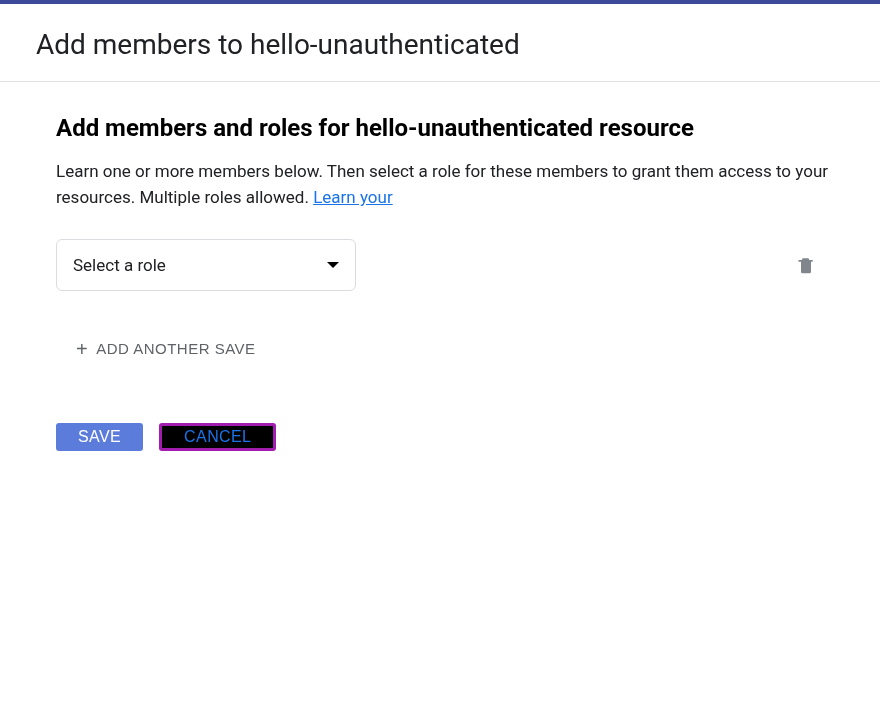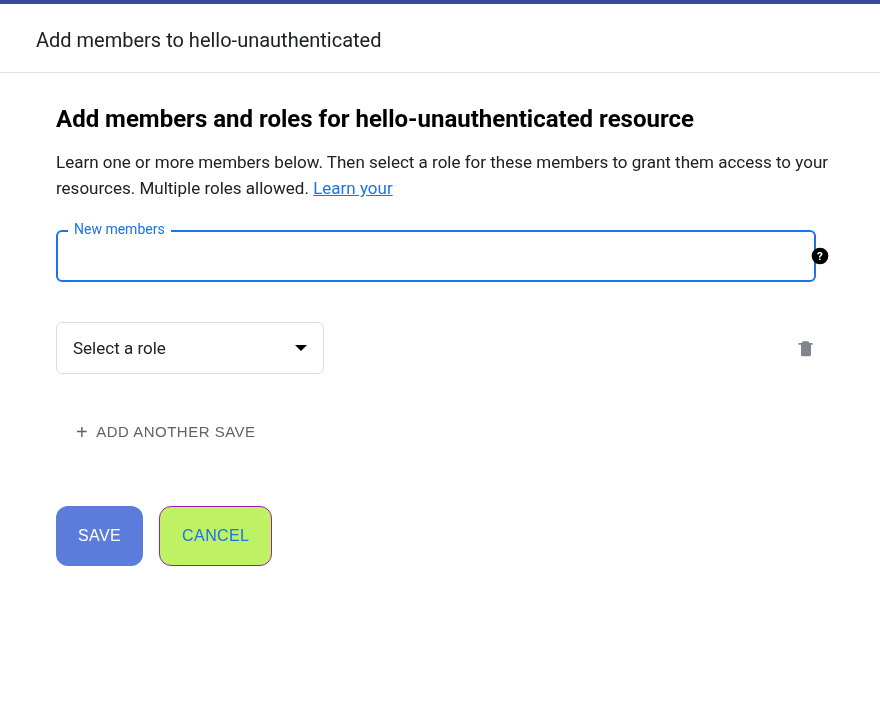--- a/index.html
+++ b/index.html
@@ -9,21 +9,21 @@
       height: 718px;
       background: #fff;
       color: #202124;
       border-top: 4px solid #3c4a9a;
     }
     .header {
       padding: 24px 36px 20px;
       border-bottom: 1px solid #e0e0e0;
     }
     .header-title {
-      font-size: 20px;
+      font-size: 28px;
       font-weight: 400;
       color: #202124;
     }
     .content {
       padding: 32px 36px;
       margin-left: 20px;
     }
     .section-title {
       font-size: 24px;
       font-weight: 700;
@@ -76,21 +76,21 @@
       cursor: pointer;
     }
     .role-row {
       display: flex;
       align-items: center;
       justify-content: space-between;
       width: 760px;
       margin-bottom: 40px;
     }
     .role-select {
-      width: 268px;
+      width: 300px;
       height: 52px;
       border: 1px solid #dadce0;
       border-radius: 6px;
       padding: 0 16px;
       display: flex;
       align-items: center;
       justify-content: space-between;
       cursor: pointer;
       font-size: 17px;
       color: #202124;
@@ -126,66 +126,56 @@
     .plus-icon {
       font-size: 20px;
       line-height: 1;
       color: #5f6368;
     }
     .actions {
       display: flex;
       gap: 16px;
     }
     .btn {
-      height: 60px;
+      height: 28px;
       padding: 0 22px;
-      border-radius: 12px;
+      border-radius: 3px;
       font-size: 16px;
       font-weight: 500;
       letter-spacing: 0.4px;
       cursor: pointer;
       border: none;
       display: inline-flex;
       align-items: center;
       justify-content: center;
     }
     .btn-primary {
       background: #5c7cdb;
       color: #fff;
     }
     .btn-secondary {
-      background: #bef264;
+      background: #000000;
       color: #1a73e8;
-      border: 1px solid #a21caf;
+      border: 3px solid #a21caf;
     }
   </style>
 </head>
 <body>
 
 <div class="header">
   <div class="header-title">Add members to hello-unauthenticated</div>
 </div>
 
 <div class="content">
   <h2 class="section-title">Add members and roles for hello-unauthenticated resource</h2>
 
   <p class="description">
     <span>Learn one or more members below. Then select a role for these members to grant them access to your resources. Multiple roles allowed. </span><a class="learn-more">Learn your</a>
   </p>
 
-  <div class="input-wrapper">
-    <span class="floating-label">New members</span>
-    <input class="members-input" type="text" autofocus="" value="" style="">
-    <span class="help-icon">
-      <svg viewBox="0 0 24 24" width="20" height="20" fill="#000">
-        <circle cx="12" cy="12" r="10"></circle>
-        <text x="12" y="17" text-anchor="middle" font-size="14" font-weight="bold" fill="#fff">?</text>
-      </svg>
-    </span>
-  </div>
 
   <div class="role-row">
     <div class="role-select">
       <span>Select a role</span>
       <span class="caret-down"></span>
     </div>
     <span class="trash-icon">
       <svg viewBox="0 0 24 24" width="20" height="22" fill="#80868b">
         <path d="M6 7h12v13a2 2 0 0 1-2 2H8a2 2 0 0 1-2-2V7zm3-3h6l1 2h4v2H3V6h4l1-2z"></path>
       </svg>

